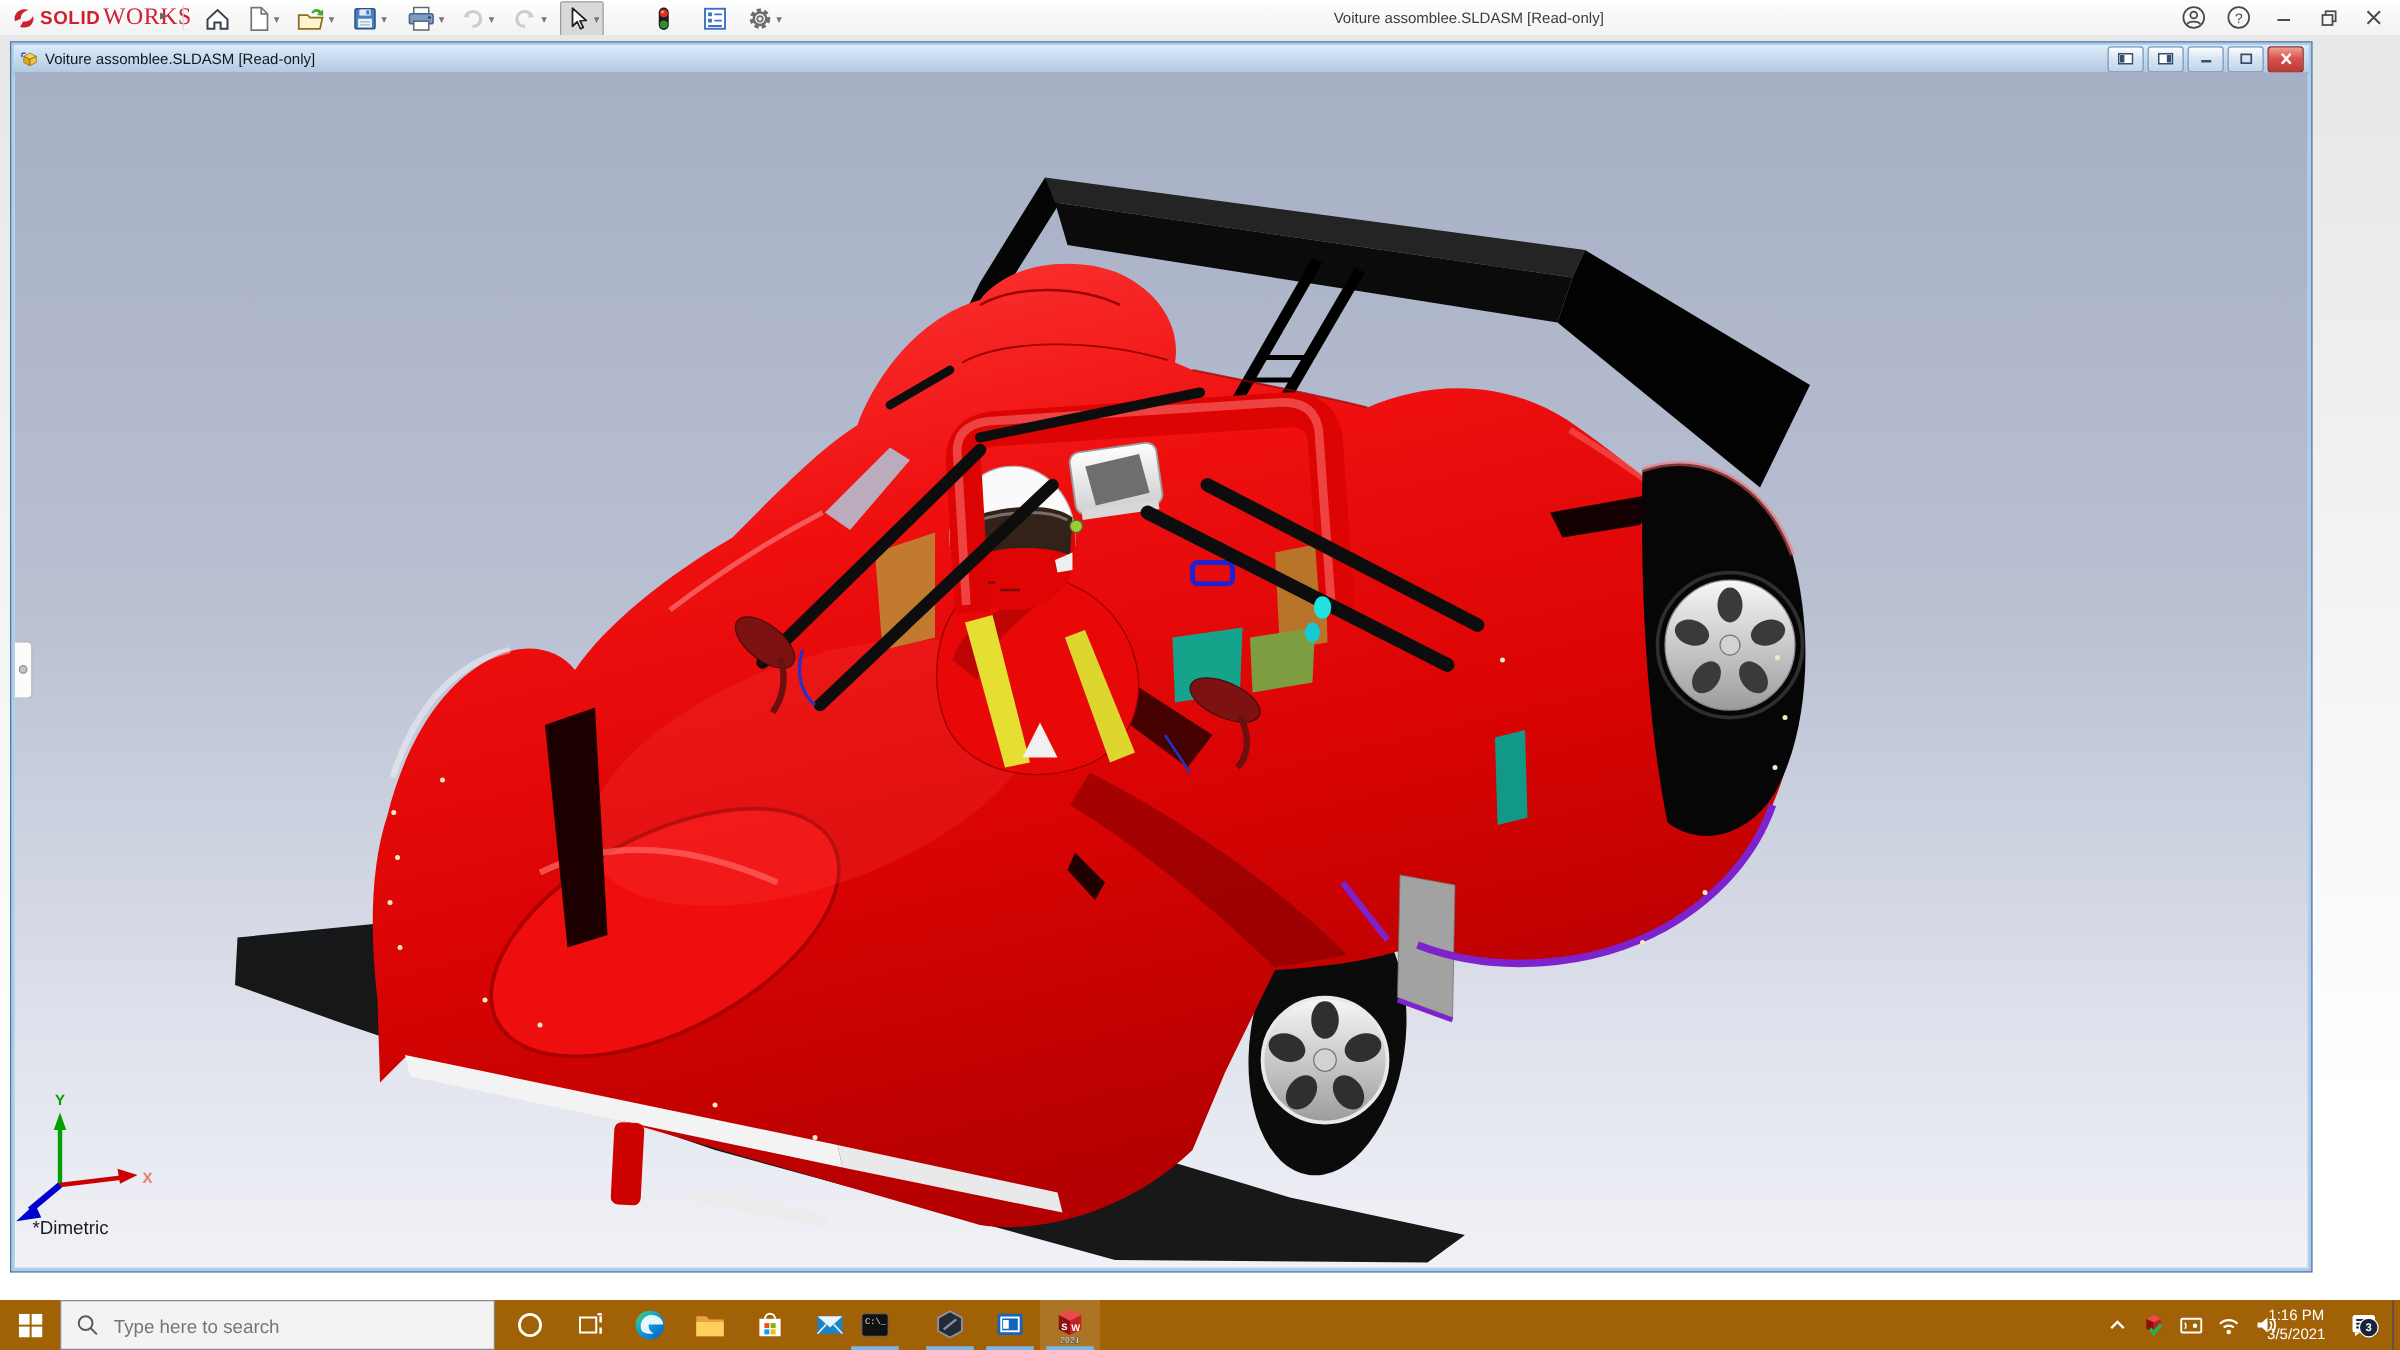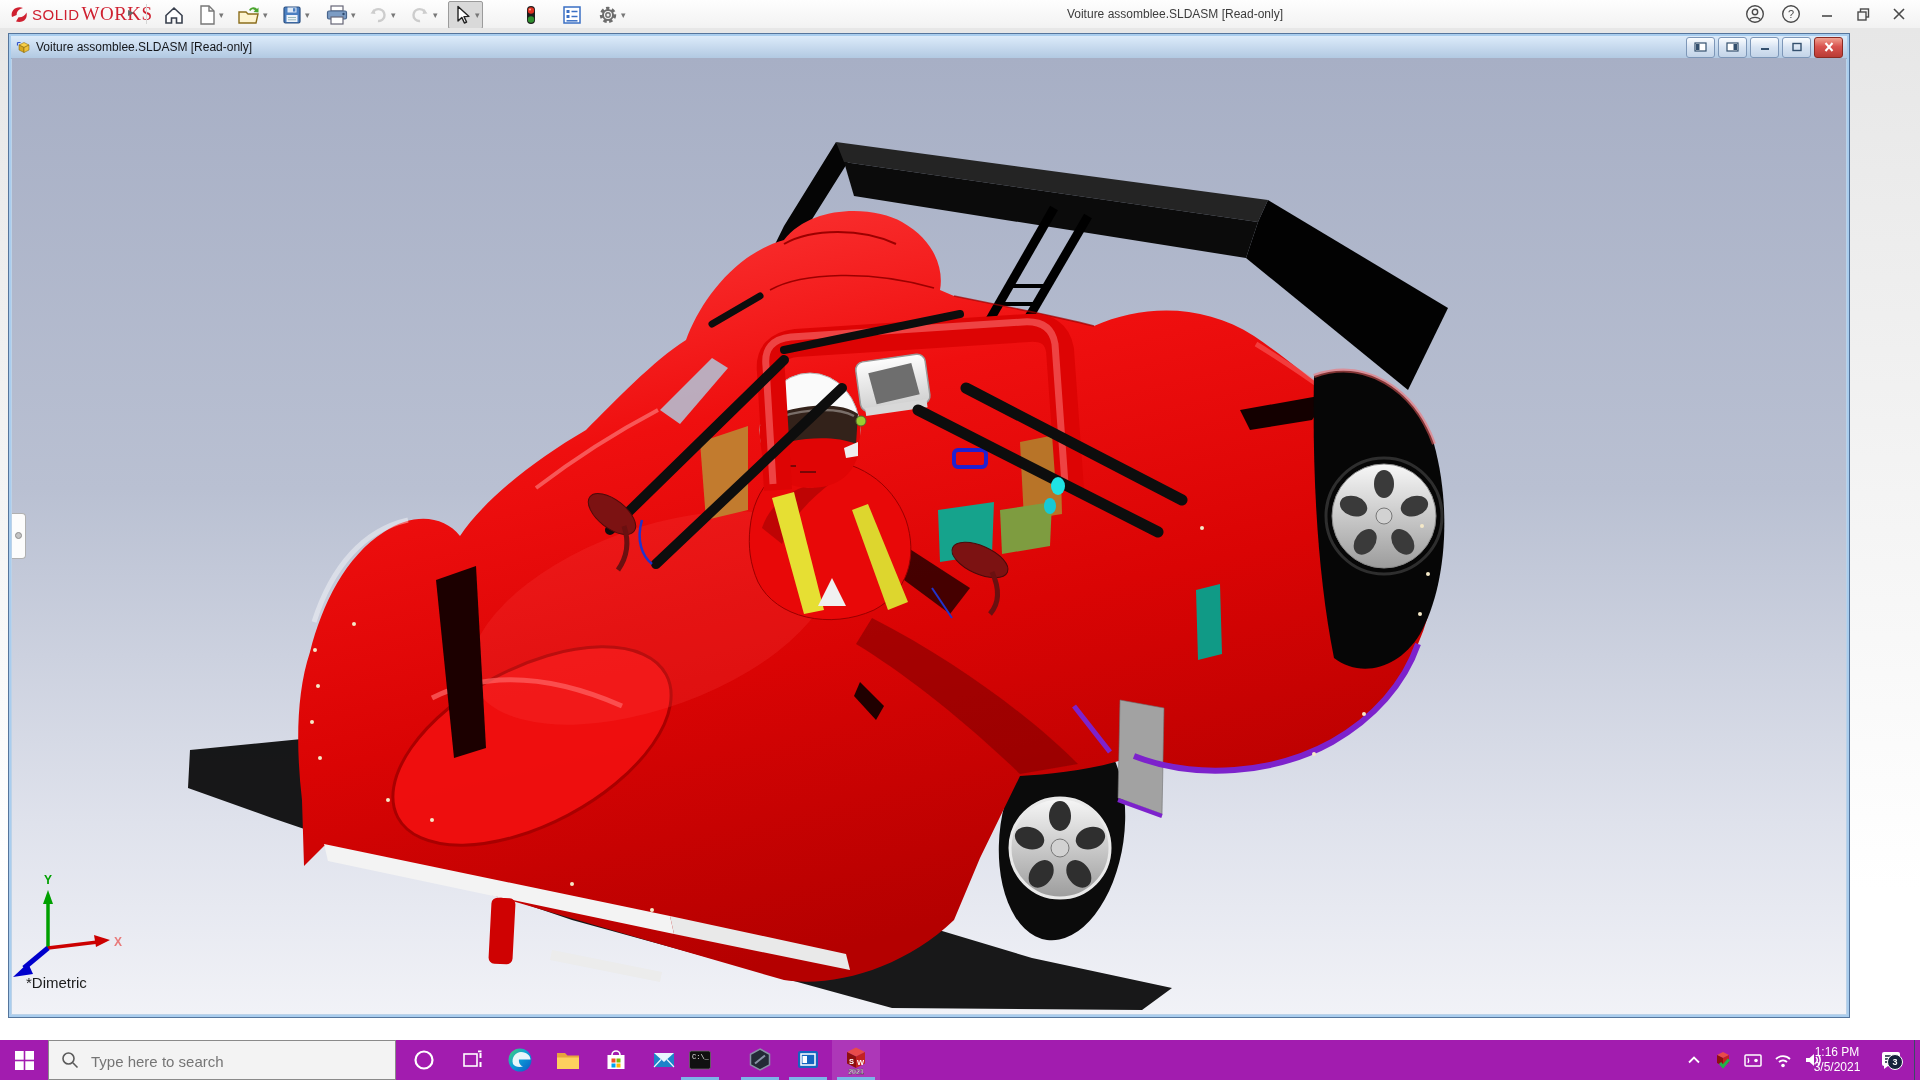--- a/index.html
+++ b/index.html
@@ -1,21 +1,21 @@
 <!DOCTYPE html>
 <html><head>
 <meta charset="utf-8">
 <style>
   html,body{margin:0;padding:0;width:1920px;height:1080px;overflow:hidden;
     font-family:"Liberation Sans",sans-serif;background:#000;}
   
   #appbar{position:absolute;left:0;top:0;width:1920px;height:28px;
     background:linear-gradient(#fefefe,#f2f2f2);border-bottom:1px solid #c9c9c9;}
   #brand{position:absolute;left:8px;top:3px;height:22px;display:flex;align-items:center;gap:2px;}
-  #brand .b{font-weight:normal;color:#cf2030;font-size:15px;letter-spacing:.5px;}
+  #brand .b{font-weight:bold;color:#cf2030;font-size:15px;letter-spacing:.5px;}
   #brand .l{font-weight:normal;color:#cf2030;font-size:19px;letter-spacing:.5px;font-family:Liberation Serif, serif;}
   .flyout{position:absolute;left:128px;top:5px;color:#666;font-size:12px;}
   .tsep{position:absolute;left:146px;top:4px;width:1px;height:20px;background:#d5d5d5;}
   .tbtn{position:absolute;top:1px;height:26px;display:flex;align-items:center;gap:1px;
     padding:0 2px;border:1px solid transparent;border-radius:2px;}
   .tbtn .dd{font-style:normal;font-size:9px;color:#777;margin-left:1px;}
   .tbtn.disabled svg{opacity:.45;filter:grayscale(1);}
   .tbtn.pressed{background:#d9d9d9;border:1px solid #9b9b9b;}
   #appTitle{position:absolute;left:1040px;top:7px;width:270px;text-align:center;
     font-size:12px;color:#3c3c3c;white-space:nowrap;}
@@ -38,21 +38,21 @@
   
   #viewport{position:absolute;left:3px;top:24px;width:1834px;height:956px;
     background:linear-gradient(#a7afc5,#b9c0d2 45%,#dfe2ec 80%,#f1f2f7);overflow:hidden;}
   #carSvg{position:absolute;left:0;top:0;}
   #dimetric{position:absolute;left:14px;top:916px;font-size:15px;font-weight:normal;color:#1c1c1c;}
   #splitTab{position:absolute;left:0;top:455px;width:13px;height:44px;background:#fcfcfc;
     border:1px solid #b0b0b0;border-left:none;border-radius:0 4px 4px 0;}
   #splitTab .dot{position:absolute;left:3px;top:18px;width:7px;height:7px;border-radius:50%;
     background:#c4c4c4;border:1px solid #8e8e8e;box-sizing:border-box;}
   
-  #taskbar{position:absolute;left:0;top:1040px;width:1920px;height:40px;background:#a21caf;}
+  #taskbar{position:absolute;left:0;top:1040px;width:1920px;height:40px;background:#a16207;}
   .tb{position:absolute;top:0;height:40px;display:flex;align-items:center;justify-content:center;}
   #searchbox{position:absolute;left:48px;top:0;width:348px;height:40px;box-sizing:border-box;
     background:#f3f3f3;border:1px solid #8a8a8a;}
   #searchbox input{position:absolute;left:40px;top:0;width:300px;height:38px;border:none;outline:none;
     background:transparent;font-size:15px;color:#5a5a5a;font-family:"Liberation Sans",sans-serif;}
   #searchbox svg{position:absolute;left:12px;top:10px;}
   .runline{position:absolute;left:5px;right:5px;bottom:0;height:3px;background:#7cb5e8;}
   .tbactive{background:rgba(255,255,255,.12);}
   #clock{position:absolute;left:1806px;top:0;width:62px;height:40px;color:#fff;font-size:12px;
     display:flex;flex-direction:column;align-items:center;justify-content:center;line-height:15px;}

